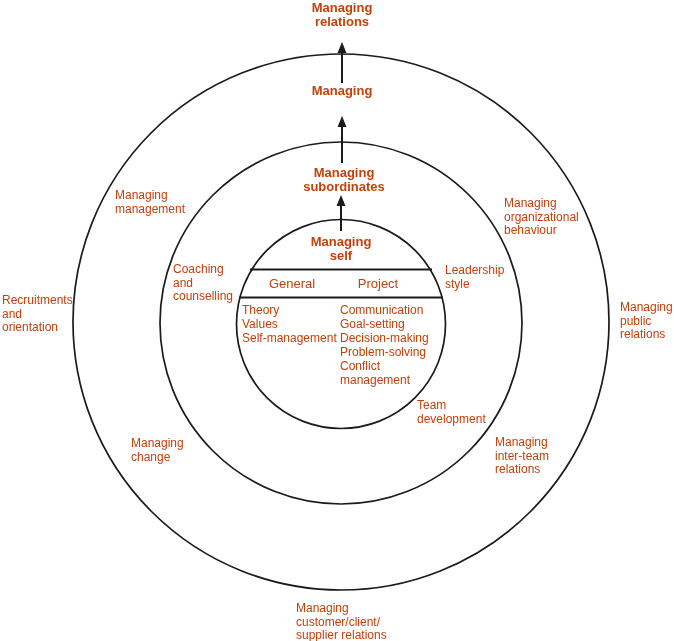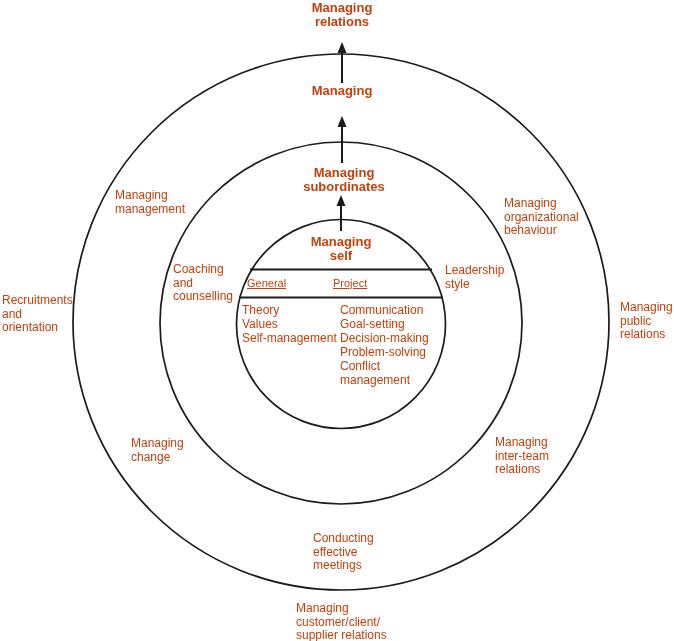--- a/index.html
+++ b/index.html
@@ -26,25 +26,25 @@
     width:220px;
   }
   .tblcol{
     position:absolute;
     font-size:12px;
     line-height:14px;
     white-space:nowrap;
   }
   .tblhead{
     position:absolute;
-    font-size:11px;
+    font-size:13px;
     line-height:13px;
     width:90px;
+    text-align:center;
     white-space:nowrap;
-    text-decoration:underline;
   }
 </style>
 </head>
 <body>
 
 <div id="stage">
 
   <svg id="rings" width="674" height="641" viewBox="0 0 674 641">
     <circle cx="341" cy="322" r="268" fill="none" stroke="#1b1b1b" stroke-width="1.7"></circle>
     <circle cx="341" cy="323" r="181" fill="none" stroke="#1b1b1b" stroke-width="1.7"></circle>
@@ -102,43 +102,42 @@
 
   <div class="lbl" style="left:173px;top:263px;">
     <div>Coaching</div>
     <div>and</div>
     <div>counselling</div>
   </div>
   <div class="lbl" style="left:445px;top:264px;">
     <div>Leadership</div>
     <div>style</div>
   </div>
+  <div class="lbl" style="left:417px;top:399px;">
+    <div>Team</div>
+    <div>development</div>
+  </div>
 
   <div class="lbl" style="left:115px;top:189px;">
     <div>Managing</div>
     <div>management</div>
   </div>
   <div class="lbl" style="left:504px;top:197px;">
     <div>Managing</div>
     <div>organizational</div>
     <div>behaviour</div>
   </div>
   <div class="lbl" style="left:131px;top:437px;">
     <div>Managing</div>
     <div>change</div>
   </div>
   <div class="lbl" style="left:495px;top:436px;">
     <div>Managing</div>
     <div>inter-team</div>
     <div>relations</div>
-  </div>
-  <div class="lbl" style="left:313px;top:532px;">
-    <div>Conducting</div>
-    <div>effective</div>
-    <div>meetings</div>
   </div>
 
   <div class="lbl" style="left:2px;top:294px;">
     <div>Recruitments</div>
     <div>and</div>
     <div>orientation</div>
   </div>
   <div class="lbl" style="left:620px;top:301px;">
     <div>Managing</div>
     <div>public</div>

